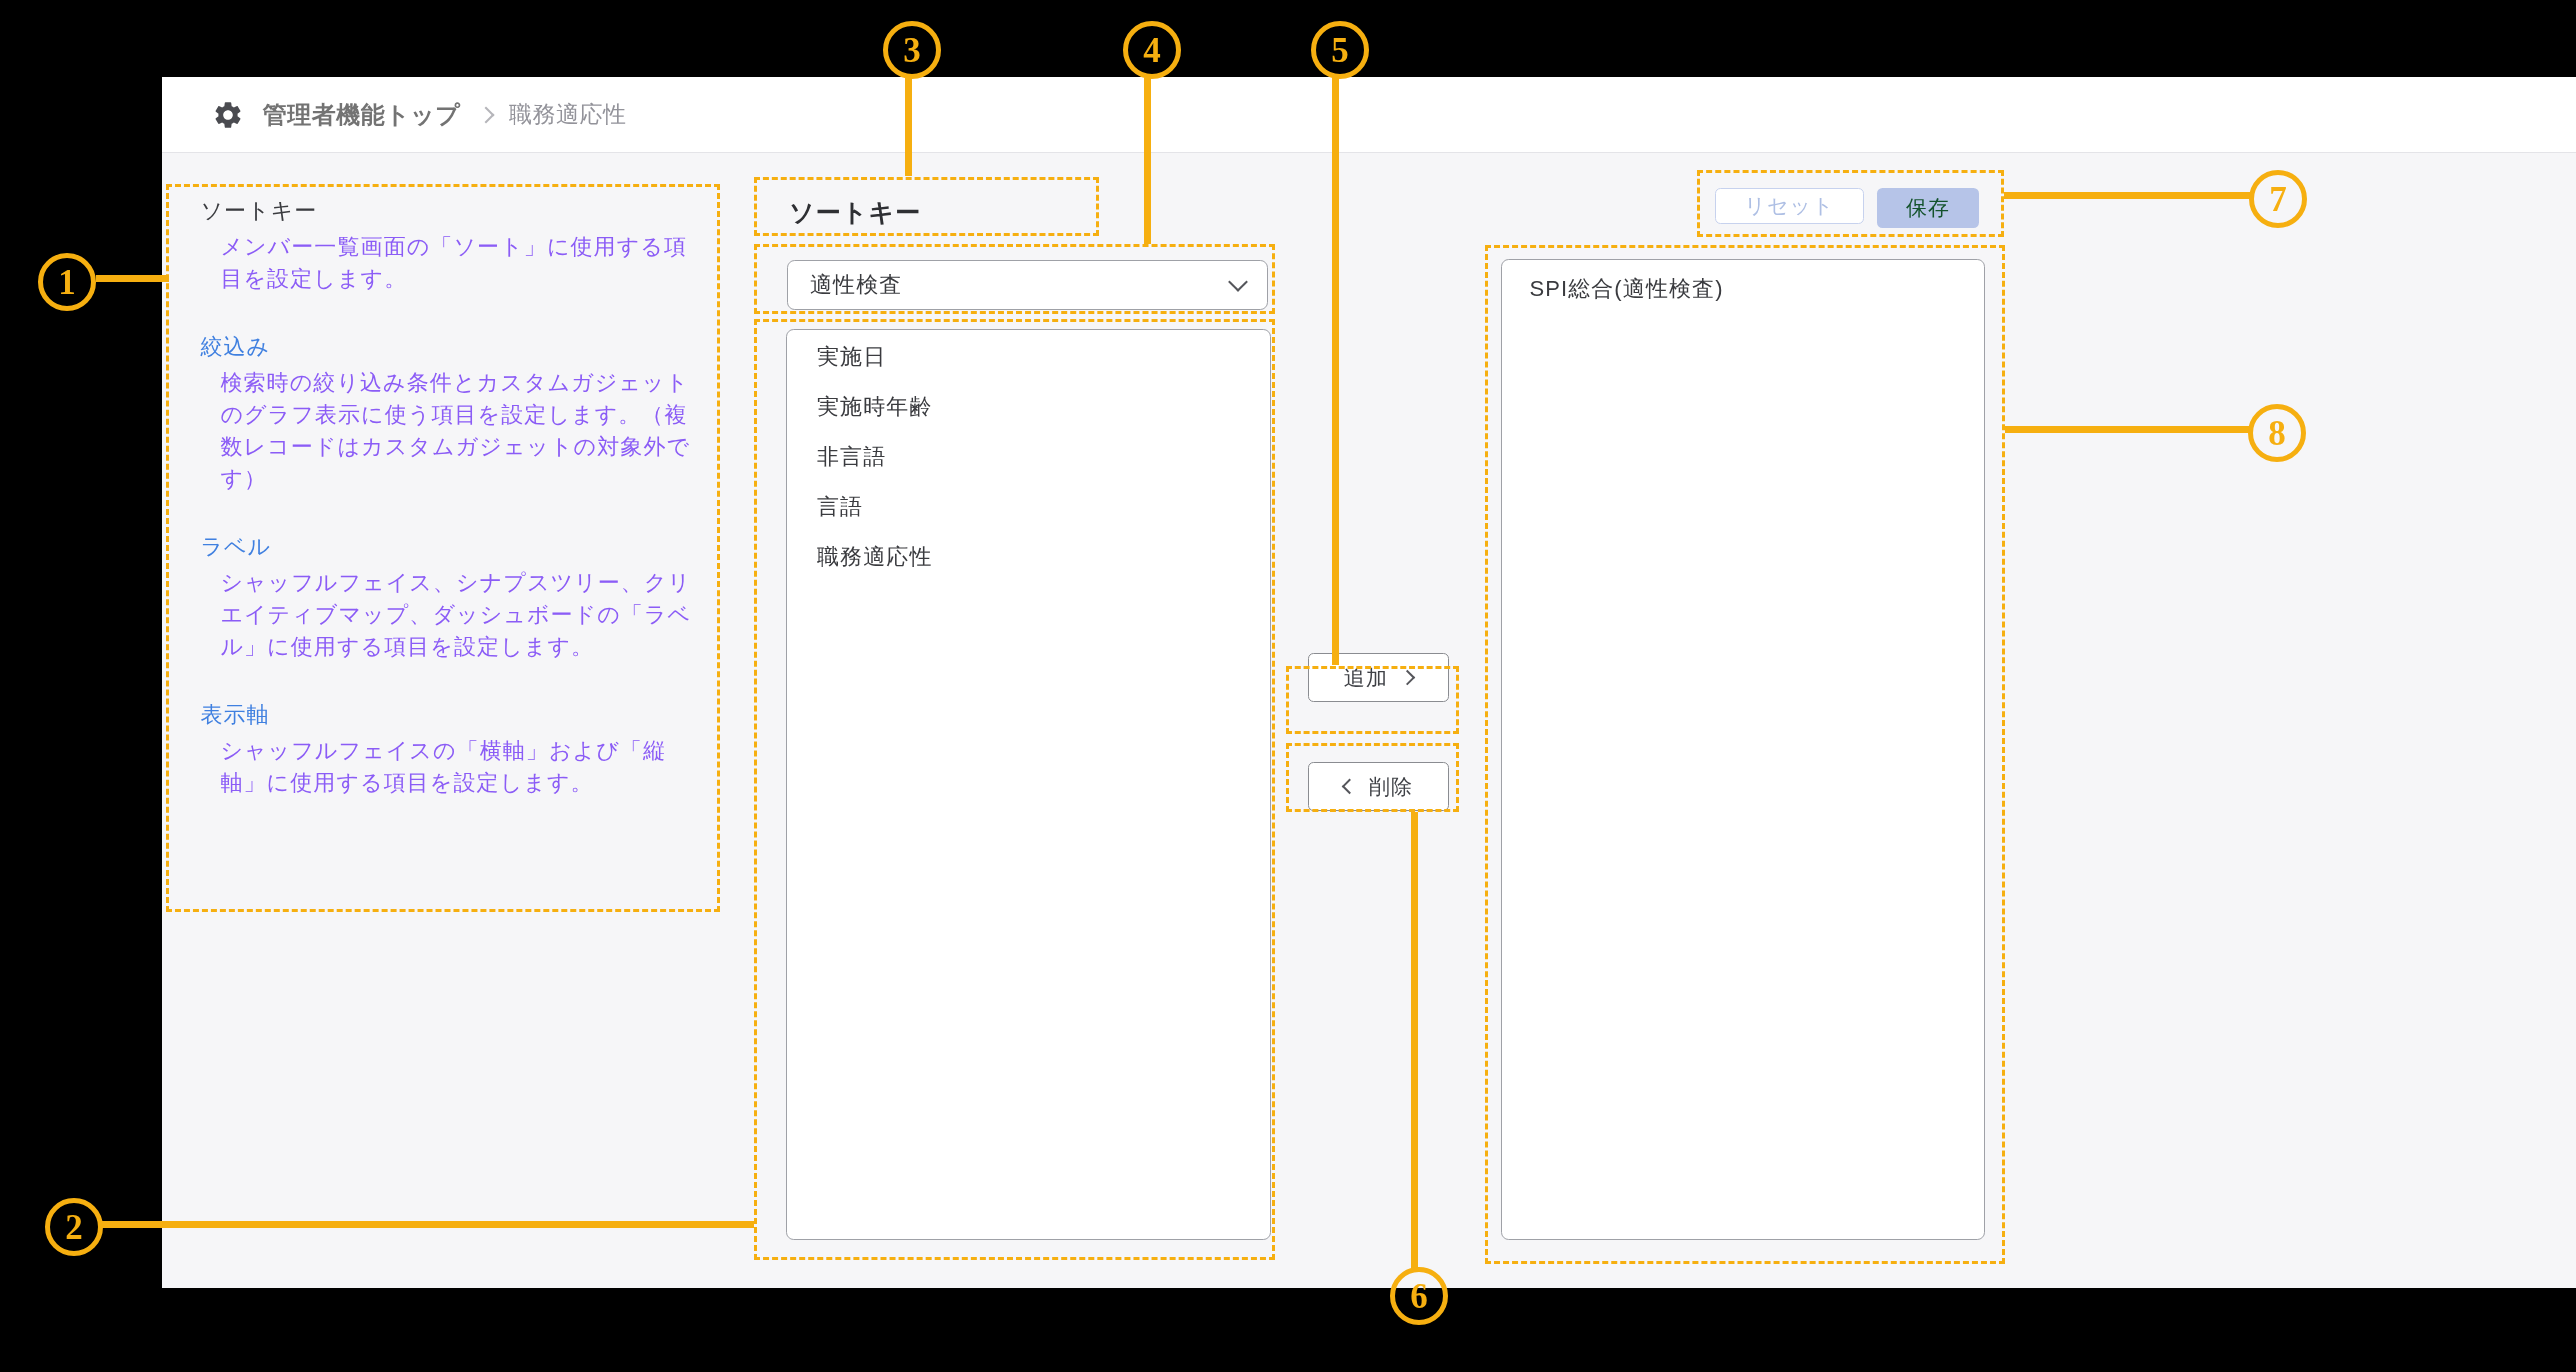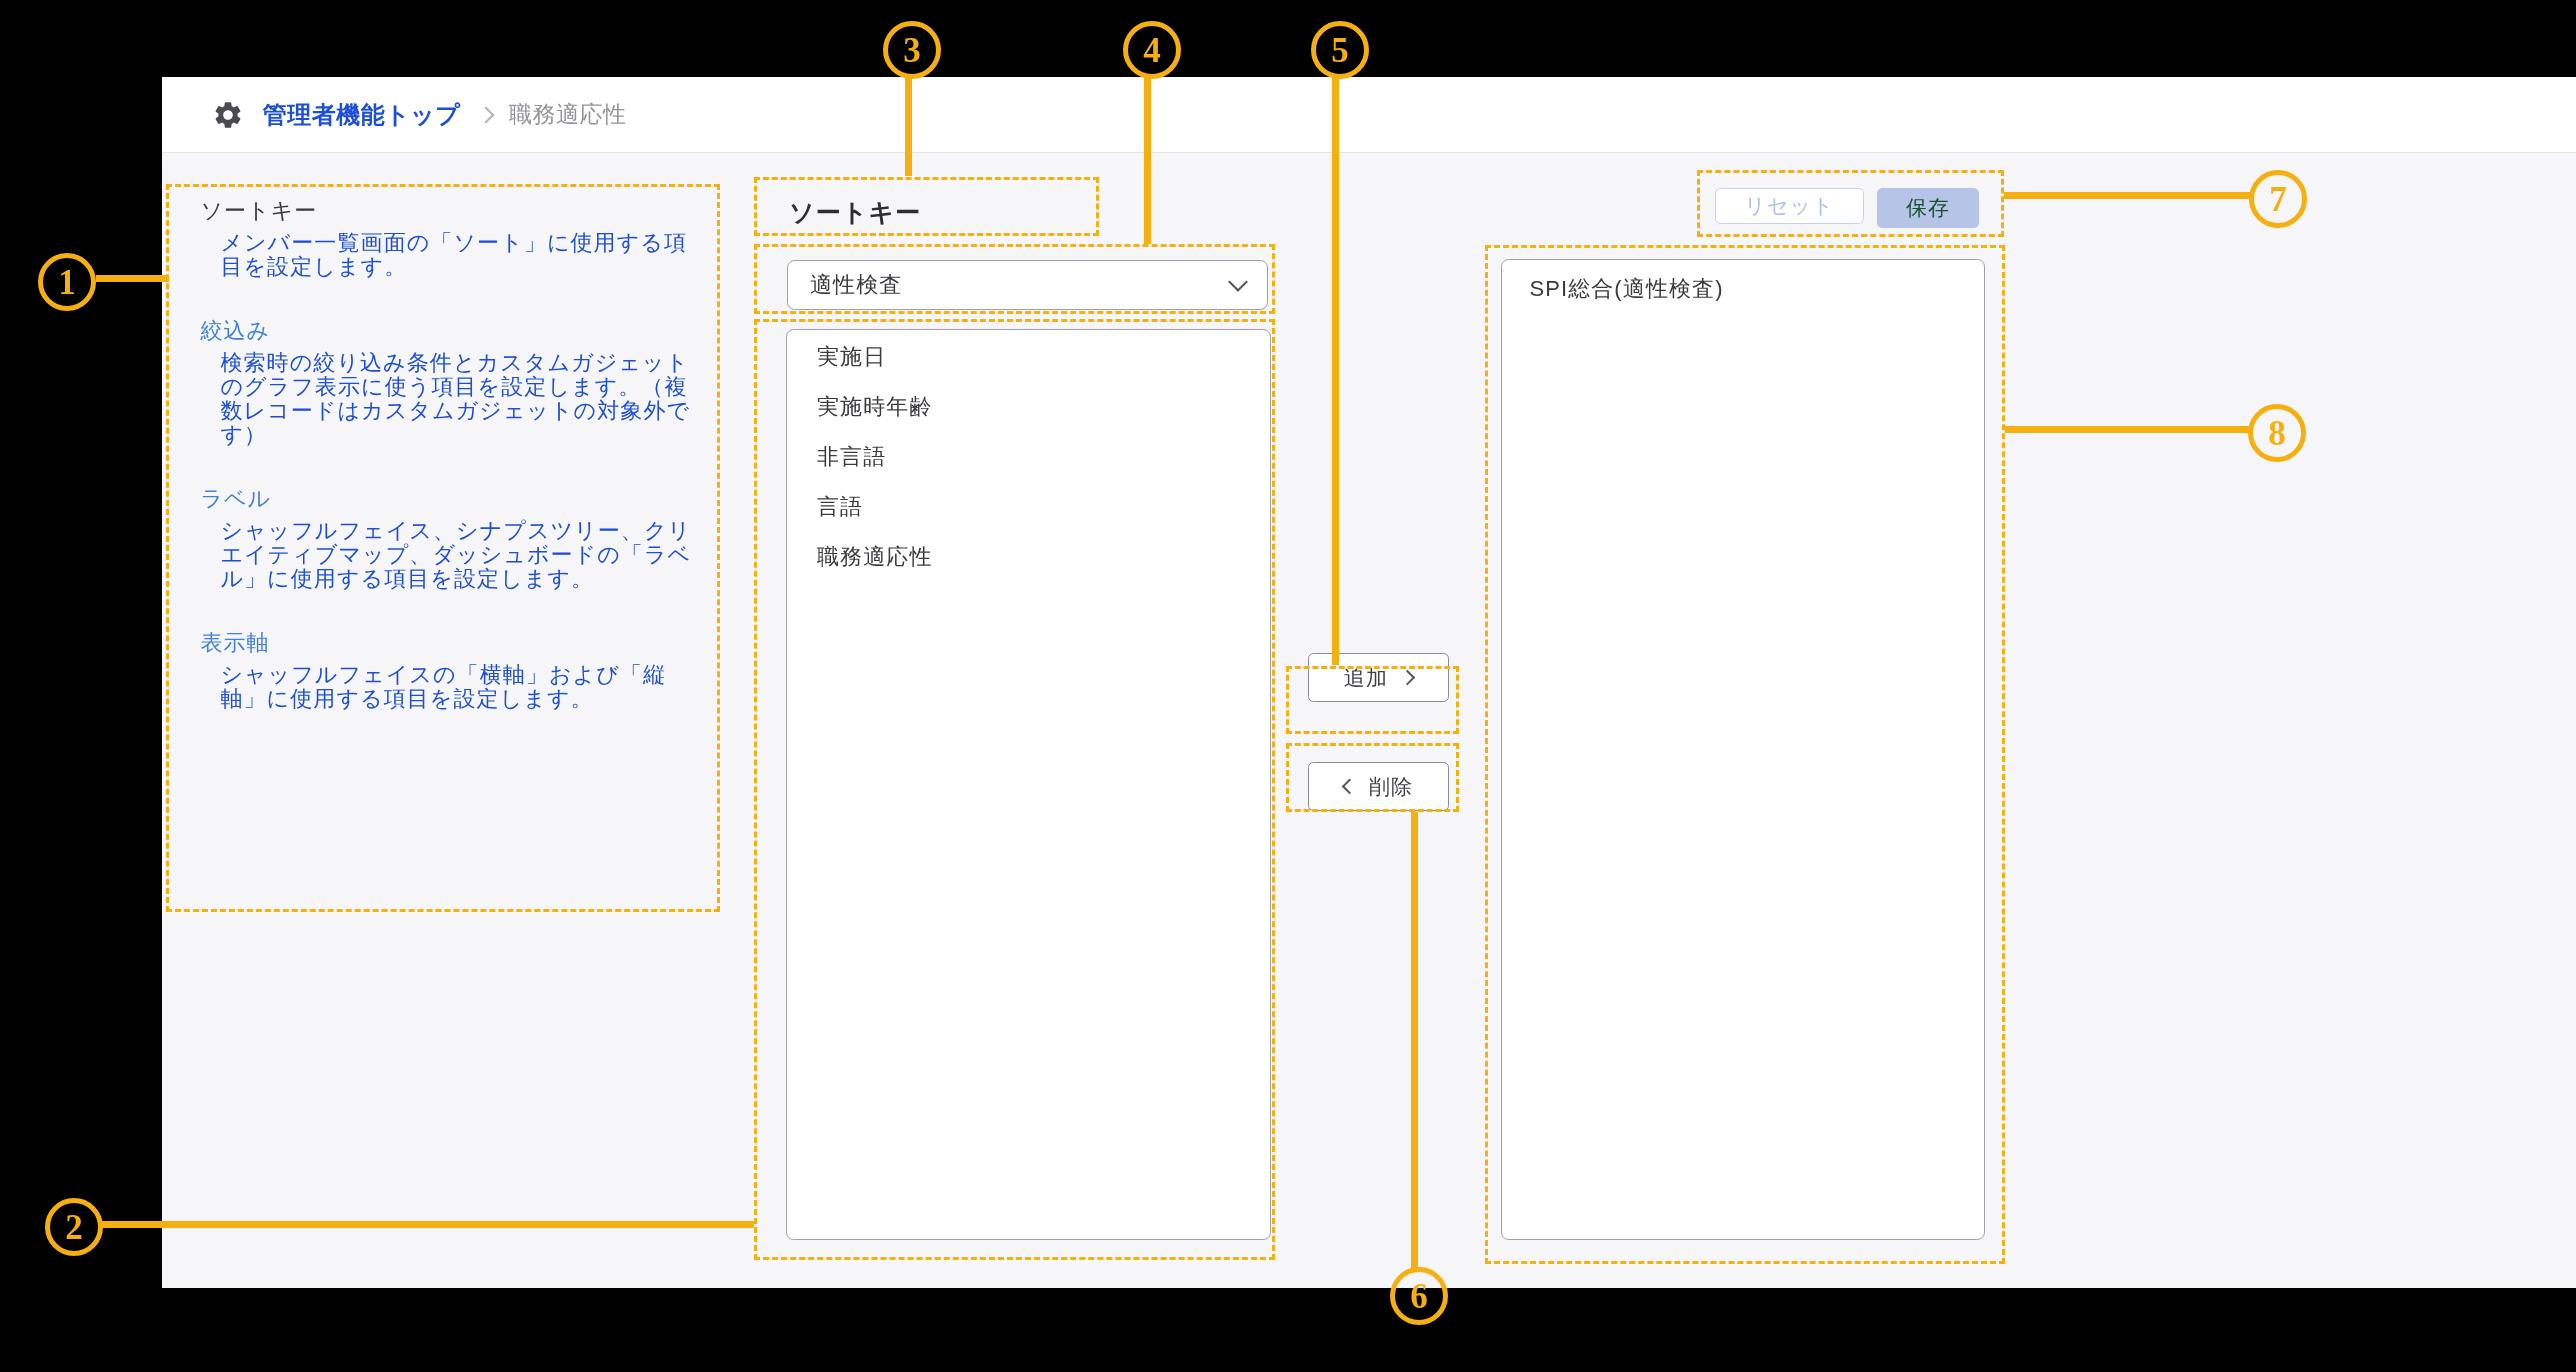--- a/index.html
+++ b/index.html
@@ -4,37 +4,37 @@
 <style>
   html,body{margin:0;padding:0;}
   body{
     width:2576px;height:1372px;position:relative;background:#000;
     font-family:"Liberation Sans","DejaVu Sans",sans-serif;overflow:hidden;
   }
   
   .page{position:absolute;left:162px;top:77px;width:2414px;height:1211px;background:#F6F6F8;}
   .header{position:absolute;left:0;top:0;width:100%;height:76px;background:#FFFFFF;
     border-bottom:1.1px solid #E4E4E8;display:flex;align-items:center;box-sizing:border-box;padding-left:50px;}
-  .crumb-root{font-size:24px;font-weight:bold;color:#1d4ed8;margin-left:18.7px;letter-spacing:0.5px;}
+  .crumb-root{font-size:24px;font-weight:bold;color:#737373;margin-left:18.7px;letter-spacing:0.5px;}
   .crumb-sep{width:10px;height:10px;border-top:2.2px solid #B5B5BA;border-right:2.2px solid #B5B5BA;
     transform:rotate(45deg);margin:0 16.5px 0 20px;}
   .crumb-cur{font-size:23px;color:#93939A;letter-spacing:0.5px;}
   
   .abox{position:absolute;border:3.8px dashed #F6AF10;box-sizing:border-box;pointer-events:none;}
   .aline{position:absolute;background:#F6AF10;}
   .amark{position:absolute;width:58px;height:58px;border:5px solid #F6AF10;border-radius:50%;
     box-sizing:border-box;display:flex;align-items:center;justify-content:center;
     font-family:"Liberation Serif","DejaVu Serif",serif;font-weight:bold;font-size:35px;color:#F6AF10;line-height:1;}
   
   .help{position:absolute;left:166px;top:184px;width:554px;height:728px;border:3.8px dashed #F6AF10;
     box-sizing:border-box;padding:5.5px 22px 0 31px;}
   .help .sec{margin-bottom:34px;}
   .help .sec-title{font-size:22px;line-height:36px;color:#3A3B3F;letter-spacing:1.1px;}
   .help .sec-title.link{color:#4080E0;}
-  .help .sec-body{margin:2.2px 0 0 20px;font-size:22px;line-height:24px;color:#1d4ed8;letter-spacing:1.1px;}
+  .help .sec-body{margin:2.2px 0 0 20px;font-size:22px;line-height:32px;color:#8b5cf6;letter-spacing:1.1px;}
   
   .mid-heading{position:absolute;left:789px;top:196px;font-size:25px;font-weight:bold;color:#2E2F33;letter-spacing:1.1px;}
   .select{position:absolute;left:787px;top:260px;width:481px;height:50px;background:#fff;
     border:1.1px solid #9FA1A7;border-radius:7.7px;display:flex;align-items:center;
     padding:0 22px;box-sizing:border-box;font-size:22px;color:#3A3B3F;letter-spacing:1.1px;}
   .select .chev-down{margin-left:auto;width:12px;height:12px;border-right:2.2px solid #55565B;
     border-bottom:2.2px solid #55565B;transform:rotate(45deg) translate(-2.2px,-2.2px);}
   .panel{position:absolute;background:#fff;border:1.1px solid #9FA1A7;border-radius:7.7px;box-sizing:border-box;overflow:hidden;}
   .panel.avail{left:786px;top:329px;width:485px;height:911px;padding:2.2px 0 0 30px;}
   .panel.sel{left:1501px;top:259px;width:484px;height:981px;padding:2.7px 0 0 27.4px;}

